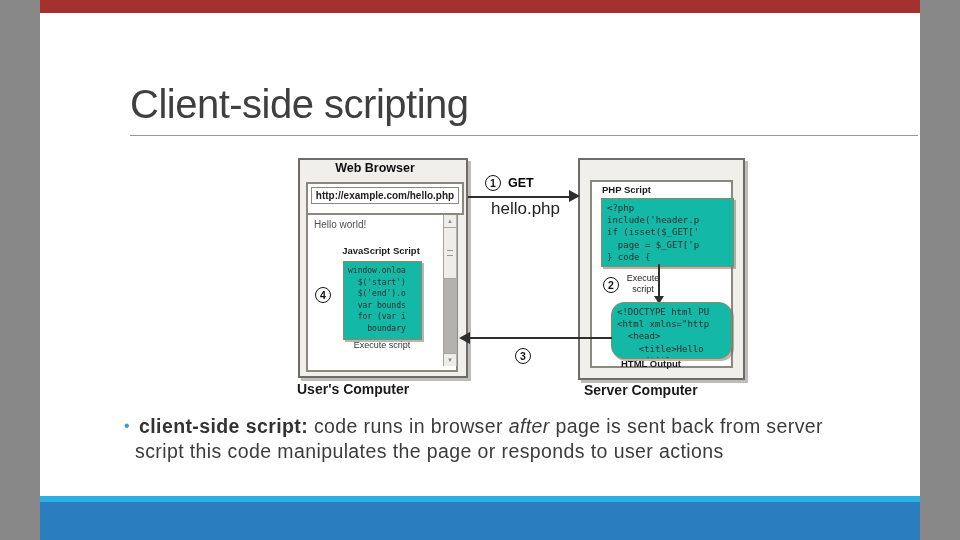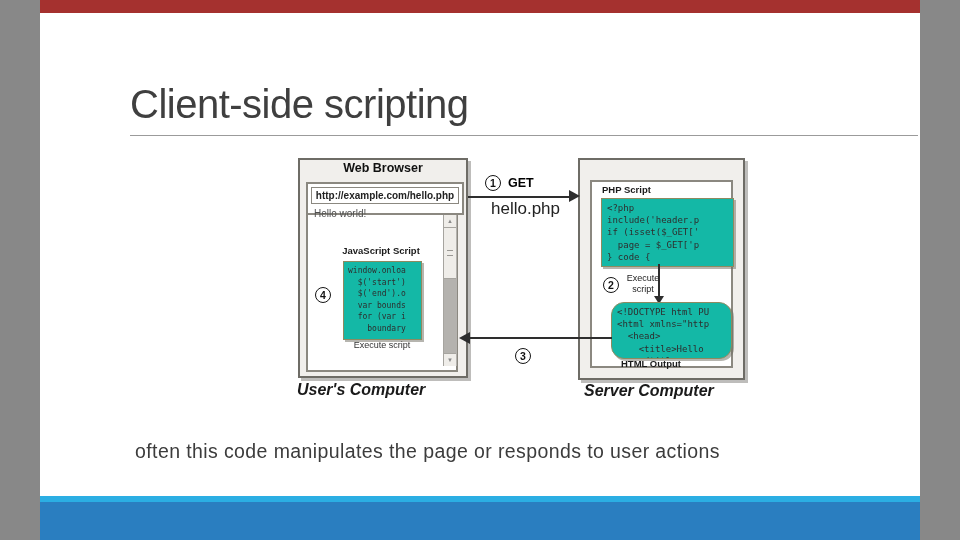--- a/index.html
+++ b/index.html
@@ -12,28 +12,28 @@
   .botbar-light{left:0;top:496px;width:960px;height:6px;}
   .botbar-dark{left:0;top:502px;width:960px;height:38px;}
   .title{left:90px;top:82px;font-size:40px;font-weight:300;letter-spacing:-0.5px;color:#3f3f3f;white-space:nowrap;}
   .title-rule{left:90px;top:135px;width:788px;height:1px;background:#9b9b9b;}
 
   
   .outer-box{background:#f1efec;border:2px solid #6e6c66;box-shadow:3px 3px 0 rgba(70,66,60,.35);}
   .browser-box{left:258px;top:158px;width:166px;height:216px;}
   .server-box{left:538px;top:158px;width:163px;height:218px;}
   .box-title{top:161px;font-size:12.5px;font-weight:bold;color:#111;text-align:center;white-space:nowrap;}
-  .browser-title{left:258px;width:170px;}
+  .browser-title{left:250px;width:170px;}
   .server-title{left:538px;width:167px;}
   .inner-frame{background:#fff;border:2px solid #8b8880;}
   .url-outer{left:266px;top:182px;width:148px;height:23px;padding:3px;}
   .url-inner{border:1px solid #8b8880;height:15px;line-height:15px;text-align:center;
              font-size:10px;font-weight:bold;color:#222;white-space:nowrap;overflow:hidden;}
   .viewport{left:266px;top:213px;width:148px;height:155px;}
-  .hello{left:274px;top:208px;font-size:10px;color:#4f4f4f;}
+  .hello{left:274px;top:219px;font-size:10px;color:#4f4f4f;}
 
   
   .sb{left:403px;top:215px;width:13px;height:151px;background:#b4b2ae;border-left:1px solid #a6a49f;}
   .sb-btn{position:absolute;left:0;width:12px;height:12px;background:#efede9;text-align:center;
           font-size:6px;color:#8a8a8a;line-height:12px;}
   .sb-up{top:0;border-bottom:1px solid #a6a49f;}
   .sb-dn{bottom:0;border-top:1px solid #a6a49f;}
   .sb-thumb{position:absolute;left:0;top:13px;width:12px;height:50px;background:#efede9;border-bottom:1px solid #a6a49f;}
   .sb-grip{position:absolute;left:3px;top:22px;width:6px;height:4px;border-top:1px solid #9a9894;border-bottom:1px solid #9a9894;}
 
@@ -44,21 +44,21 @@
   .js-note{left:303px;top:261px;width:73px;height:74px;font-size:8px;line-height:11.5px;padding:3px 0 0 4px;}
   .php-note{left:561px;top:198px;width:126px;height:64px;font-size:9px;line-height:12.2px;padding:3px 0 0 5px;}
   .html-note{left:571px;top:302px;width:114px;height:52px;font-size:9px;line-height:12.2px;padding:3px 0 0 5px;border-radius:13px;}
 
   .small-label{font-size:9.5px;font-weight:bold;color:#1a1a1a;white-space:nowrap;}
   .tiny-label{font-size:9px;color:#333;white-space:nowrap;}
   .js-label{left:296px;top:245px;width:90px;text-align:center;}
   .exec-label{left:300px;top:340px;width:84px;text-align:center;}
   .php-label{left:562px;top:184px;}
   .html-label{left:581px;top:358px;}
-  .computer-label{font-size:16px;font-weight:bold;color:#1a1a1a;white-space:nowrap;font-style:italic;}
+  .computer-label{font-size:14px;font-weight:bold;color:#1a1a1a;white-space:nowrap;}
   .users-computer{left:257px;top:381px;}
   .server-computer{left:544px;top:382px;}
   .server-inner{left:550px;top:180px;width:139px;height:184px;}
 
   
   .step{width:14px;height:14px;border:1.5px solid #151515;border-radius:50%;background:#fff;
         text-align:center;font-size:10.5px;font-weight:bold;color:#111;line-height:14px;}
   .step1{left:445px;top:175px;}
   .step2{left:563px;top:277px;}
   .step3{left:475px;top:348px;}
@@ -161,17 +161,20 @@
   <div class="abs hline get-line"></div>
   <div class="abs get-head"></div>
   <div class="abs step step1">1</div>
   <div class="abs get-word">GET</div>
   <div class="abs get-sub">hello.php</div>
 
   <div class="abs hline ret-line"></div>
   <div class="abs ret-head"></div>
   <div class="abs step step3">3</div>
 
-  <div class="abs bullet-line bullet-2">often this code manipulates the page or responds to user actions</div>
+  <div class="abs bullet-line bullet-1">
+    <span class="bullet-dot" style="color: rgb(47, 156, 214);">•</span><span class="b">client-side script:</span><span> code runs in browser </span><span class="i">after</span><span> page is sent back from server</span>
+  </div>
+  <div class="abs bullet-line bullet-2">script this code manipulates the page or responds to user actions</div>
 
   <div class="abs botbar-light" style="background: rgb(43, 174, 227);"></div>
   <div class="abs botbar-dark" style="background: rgb(42, 126, 192);"></div>
 </div>
 
 </body></html>

